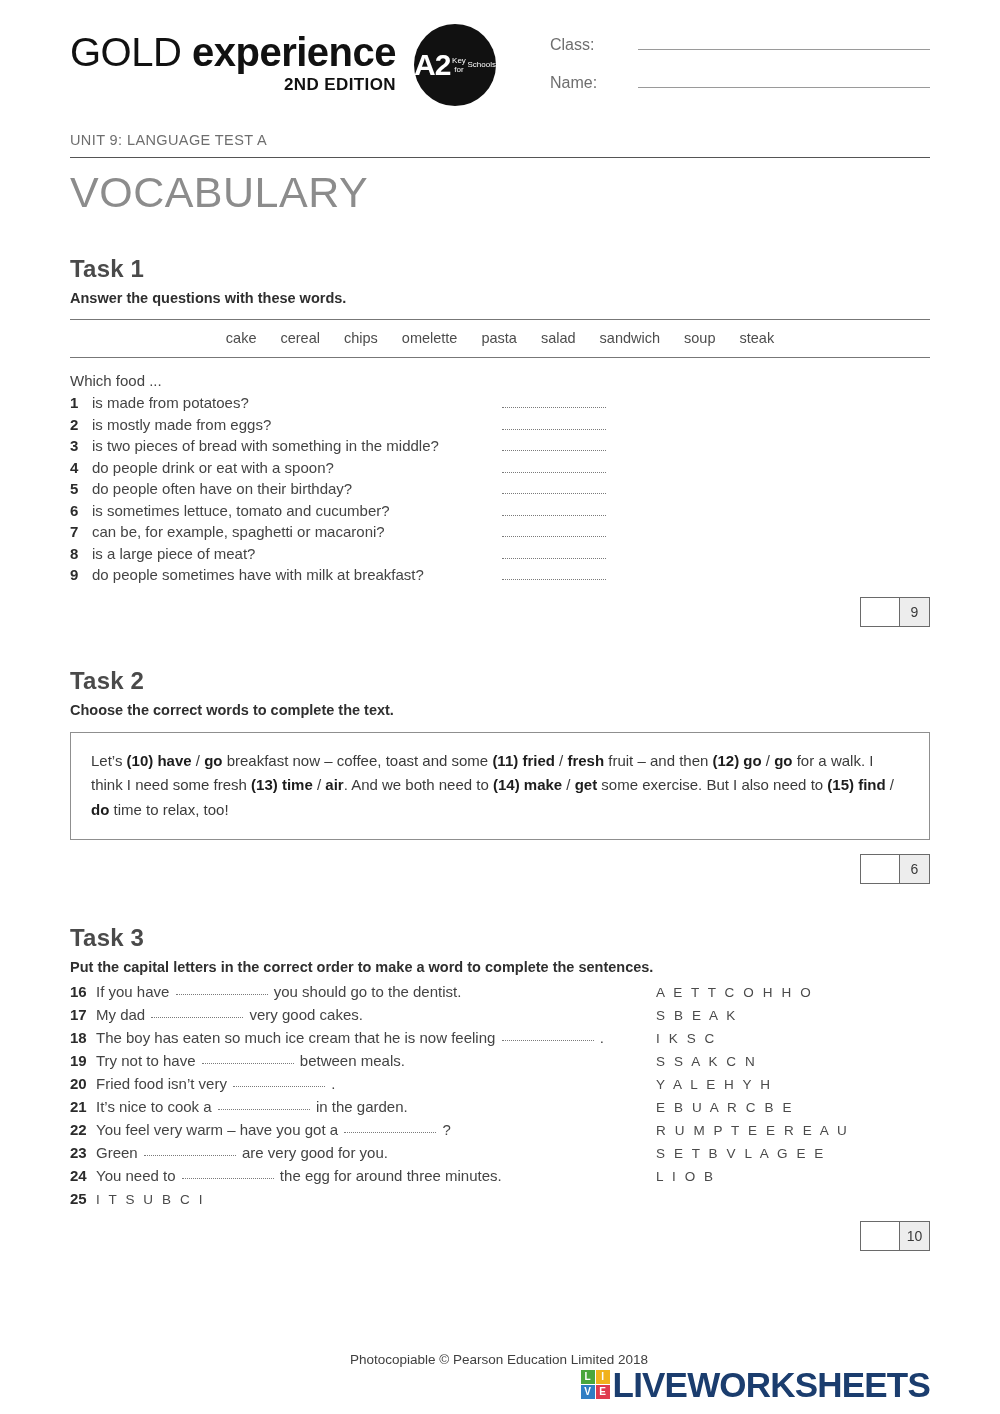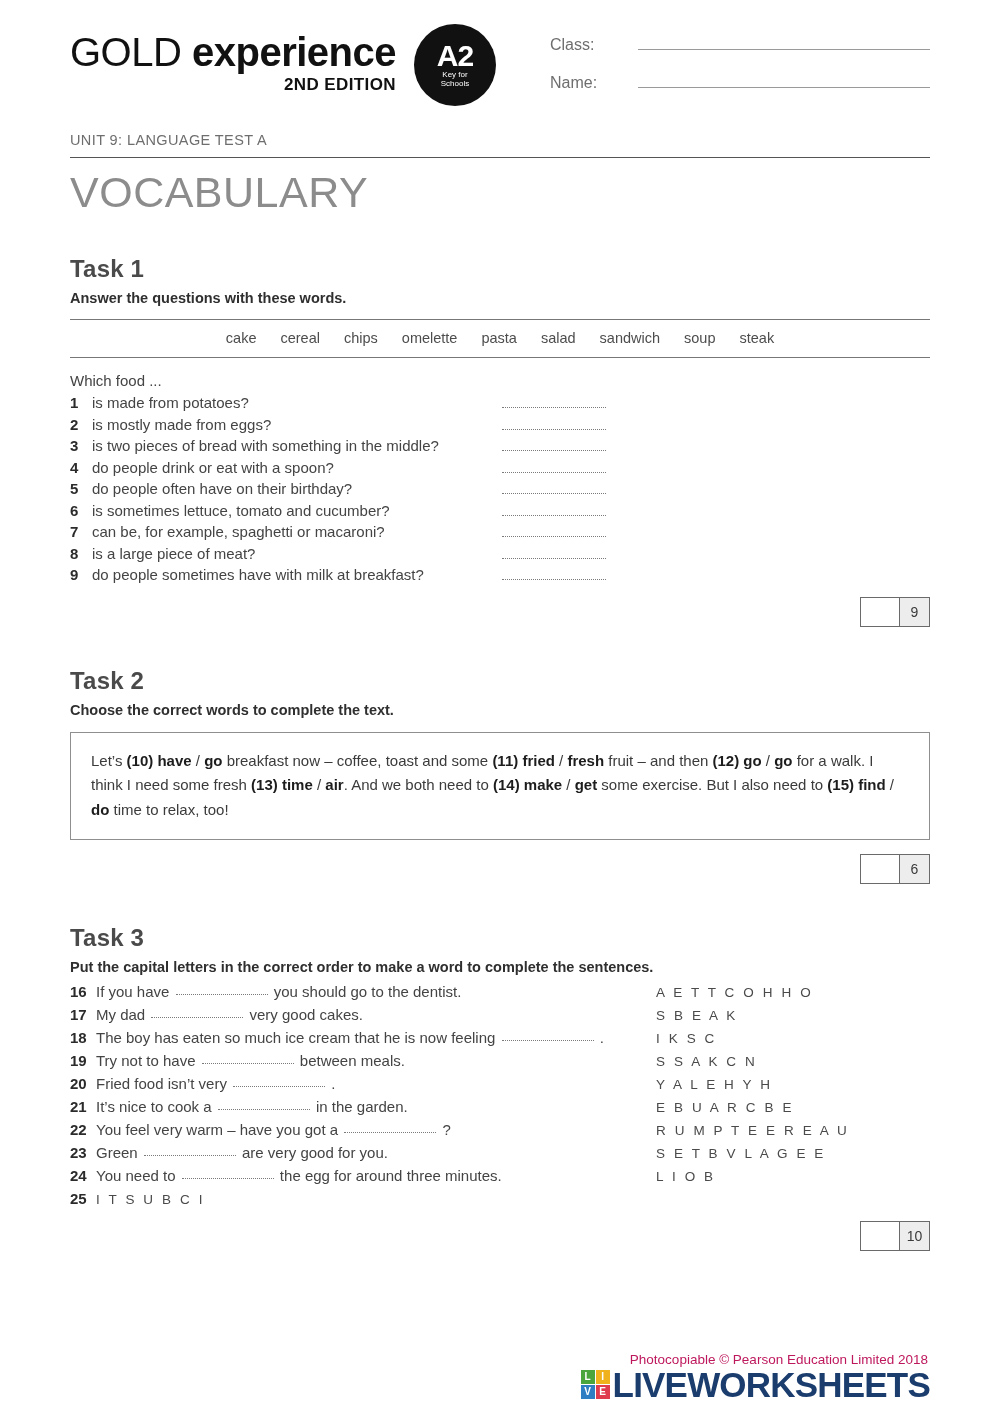--- a/index.html
+++ b/index.html
@@ -68,21 +68,21 @@
   }
   .level-badge {
     width: 82px;
     height: 82px;
     border-radius: 50%;
     background: #111;
     color: #fff;
     margin-left: 18px;
     margin-top: -8px;
     display: flex;
-    flex-direction: column;
+    flex-direction: row;
     align-items: center;
     justify-content: center;
     text-align: center;
   }
   .level-badge .lvl {
     font-size: 30px;
     font-weight: 700;
     line-height: 0.95;
     letter-spacing: -1px;
   }
@@ -280,23 +280,24 @@
   
   .footer {
     position: absolute;
     left: 0;
     right: 0;
     bottom: 14px;
     text-align: right;
   }
   .copyright {
     font-size: 13.5px;
-    color: #be185d;
+    color: #404040;
     font-weight: 300;
     padding-right: 2px;
+    text-align: center;
   }
   .lws {
     display: flex;
     align-items: center;
     justify-content: flex-end;
     margin-top: 2px;
   }
   .lws-grid {
     display: grid;
     grid-template-columns: 14px 14px;

